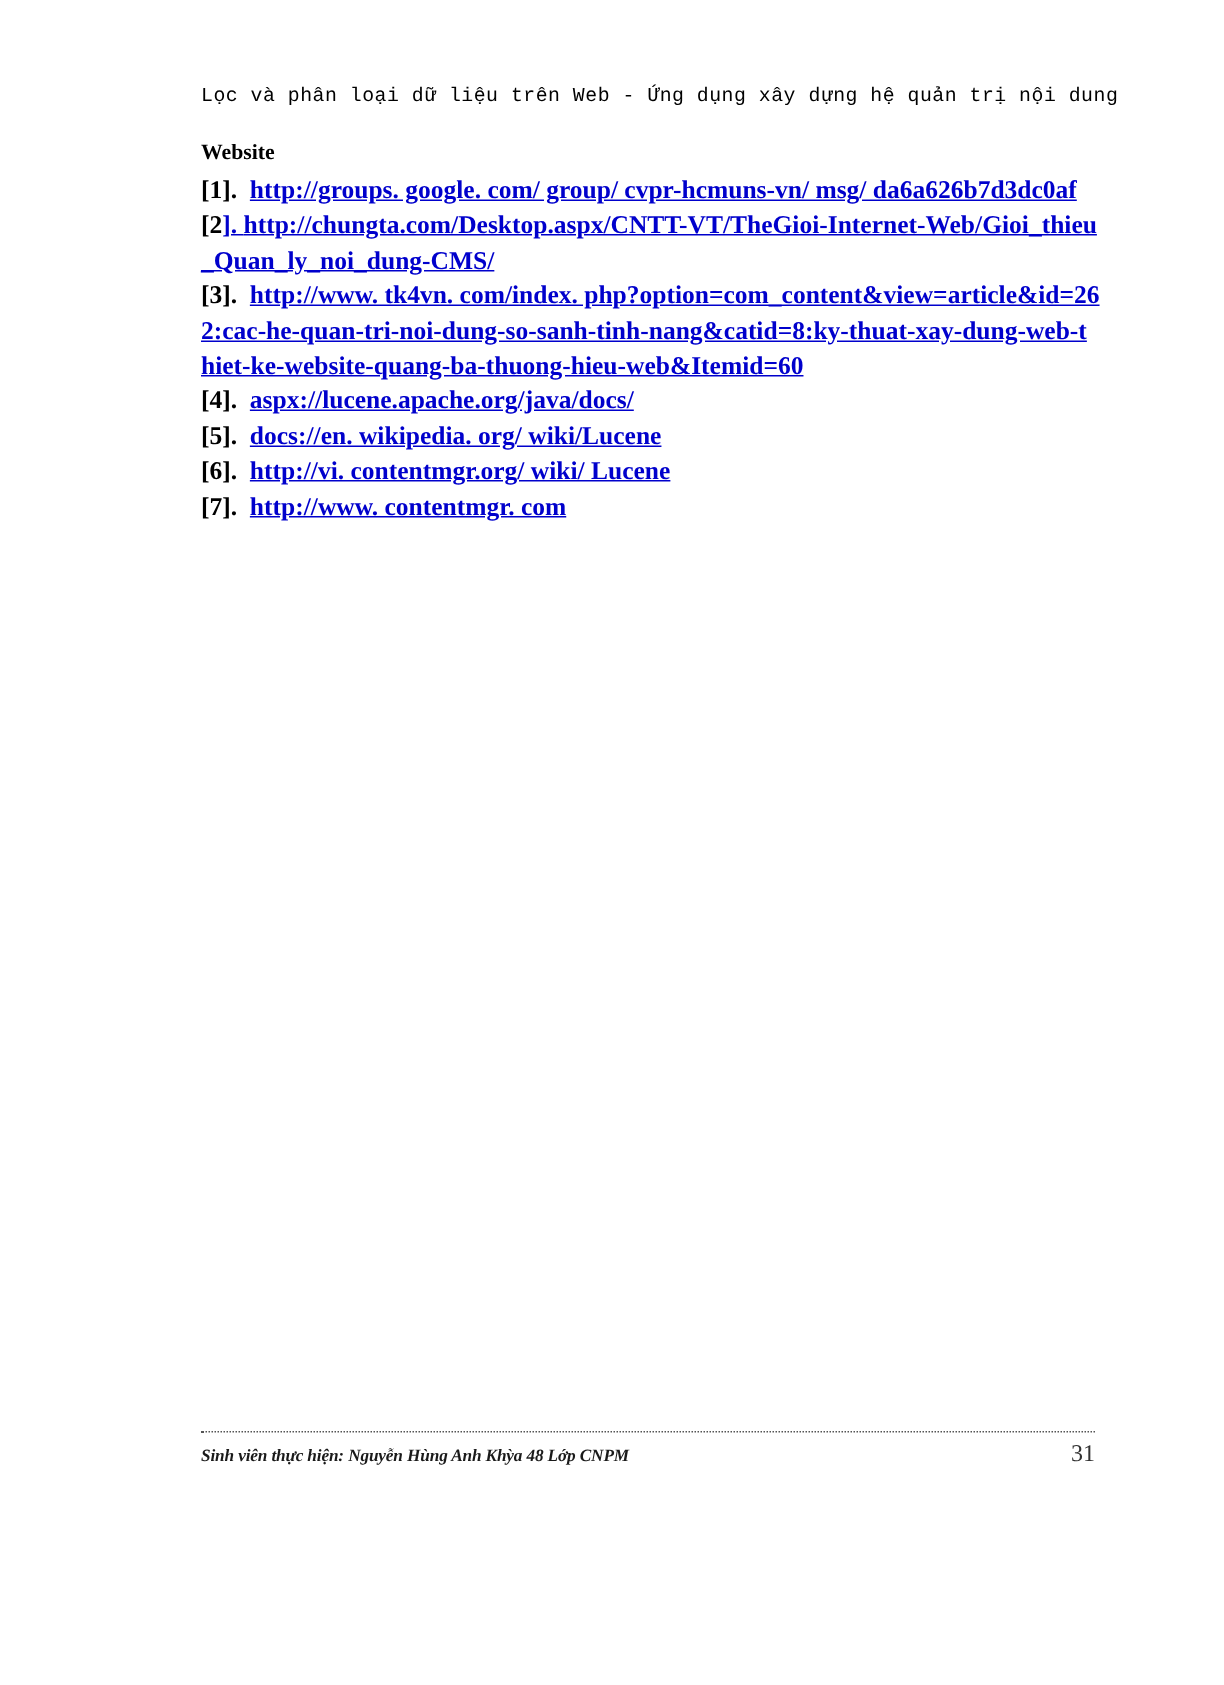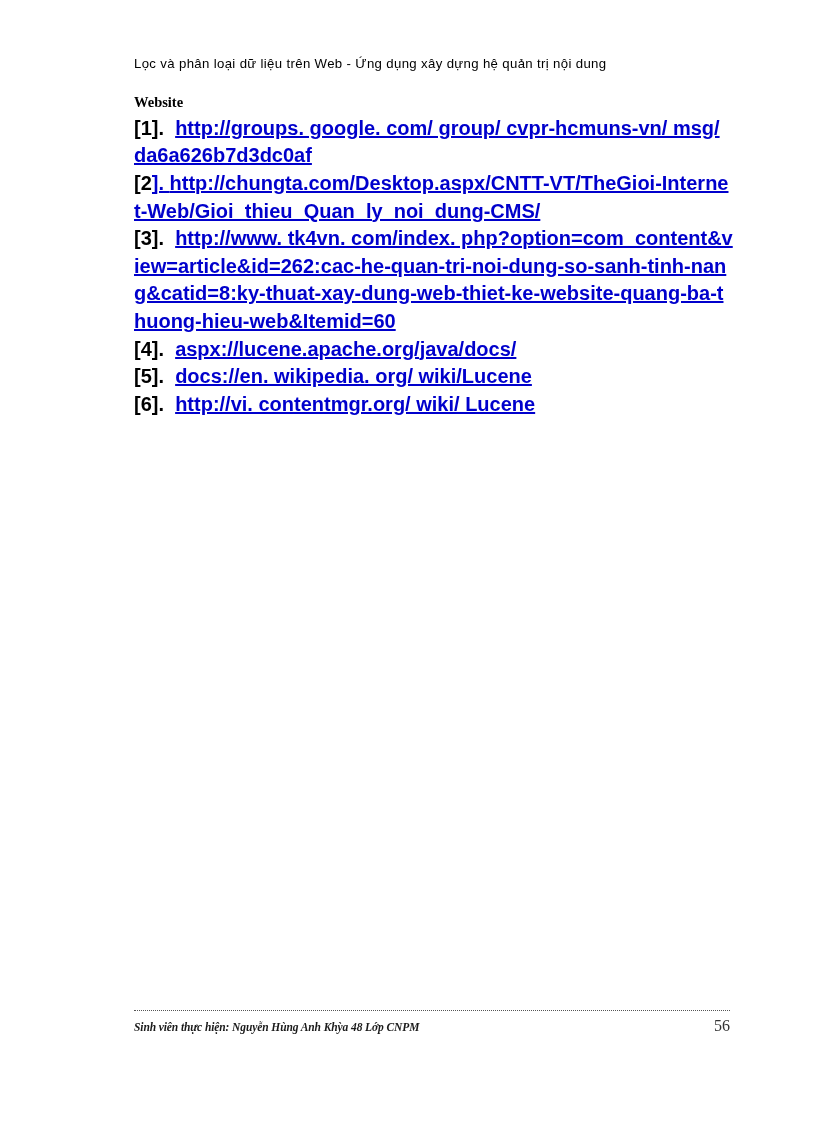--- a/index.html
+++ b/index.html
@@ -18,21 +18,21 @@
     background: #ffffff;
     overflow: hidden;
     box-sizing: border-box;
   }
   
   .doc-header {
     position: absolute;
     left: 134px;
     top: 56px;
     width: 600px;
-    font-family: Liberation Sans, sans-serif;
+    font-family: Liberation Mono, monospace;
     font-size: 13.2px;
     line-height: 1.25;
     letter-spacing: 0.35px;
     color: #000000;
     white-space: nowrap;
   }
   
   .content {
     position: absolute;
     left: 134px;
@@ -46,22 +46,22 @@
     line-height: 1.5;
     color: #000000;
     margin: 0 0 1px 0;
   }
   .ref-list {
     margin: 0;
     padding: 0;
     list-style: none;
   }
   .ref-item {
-    font-family: Liberation Sans, sans-serif;
-    font-size: 20px;
+    font-family: Liberation Serif, serif;
+    font-size: 17px;
     font-weight: bold;
     line-height: 1.38;
     color: #000000;
     margin: 0;
     padding: 0;
     white-space: normal;
     word-break: break-all;
   }
   .ref-num {
     color: #000000;
@@ -76,21 +76,21 @@
   }
   
   .ref-item.alt .ref-num-partial {
     color: #000000;
     font-weight: bold;
   }
   
   .doc-footer {
     position: absolute;
     left: 134px;
-    top: 1010px;
+    top: 954px;
     width: 596px;
   }
   .footer-rule {
     width: 100%;
     height: 0;
     border-top: 1px dotted #555555;
     margin: 0 0 6px 0;
   }
   .footer-row {
     display: flex;
@@ -149,25 +149,29 @@
       <li class="ref-item">
         <span class="ref-num">[5].</span>
         <span>&nbsp;</span><a class="ref-link" href="#">docs://en. wikipedia. org/ wiki/Lucene</a>
       </li>
 
       <li class="ref-item">
         <span class="ref-num">[6].</span>
         <span>&nbsp;</span><a class="ref-link" href="#">http://vi. contentmgr.org/ wiki/ Lucene</a>
       </li>
 
+      <li class="ref-item">
+        <span class="ref-num">[7].</span>
+        <span>&nbsp;</span><a class="ref-link" href="#">http://www. contentmgr. com</a>
+      </li>
 
     </ul>
   </div>
 
   <div class="doc-footer">
     <div class="footer-rule"></div>
     <div class="footer-row">
       <span class="footer-text">Sinh viên thực hiện: Nguyễn Hùng Anh Khỳa 48 Lớp CNPM</span>
-      <span class="footer-page">56</span>
+      <span class="footer-page">31</span>
     </div>
   </div>
 
 </div>
 
 </body></html>

